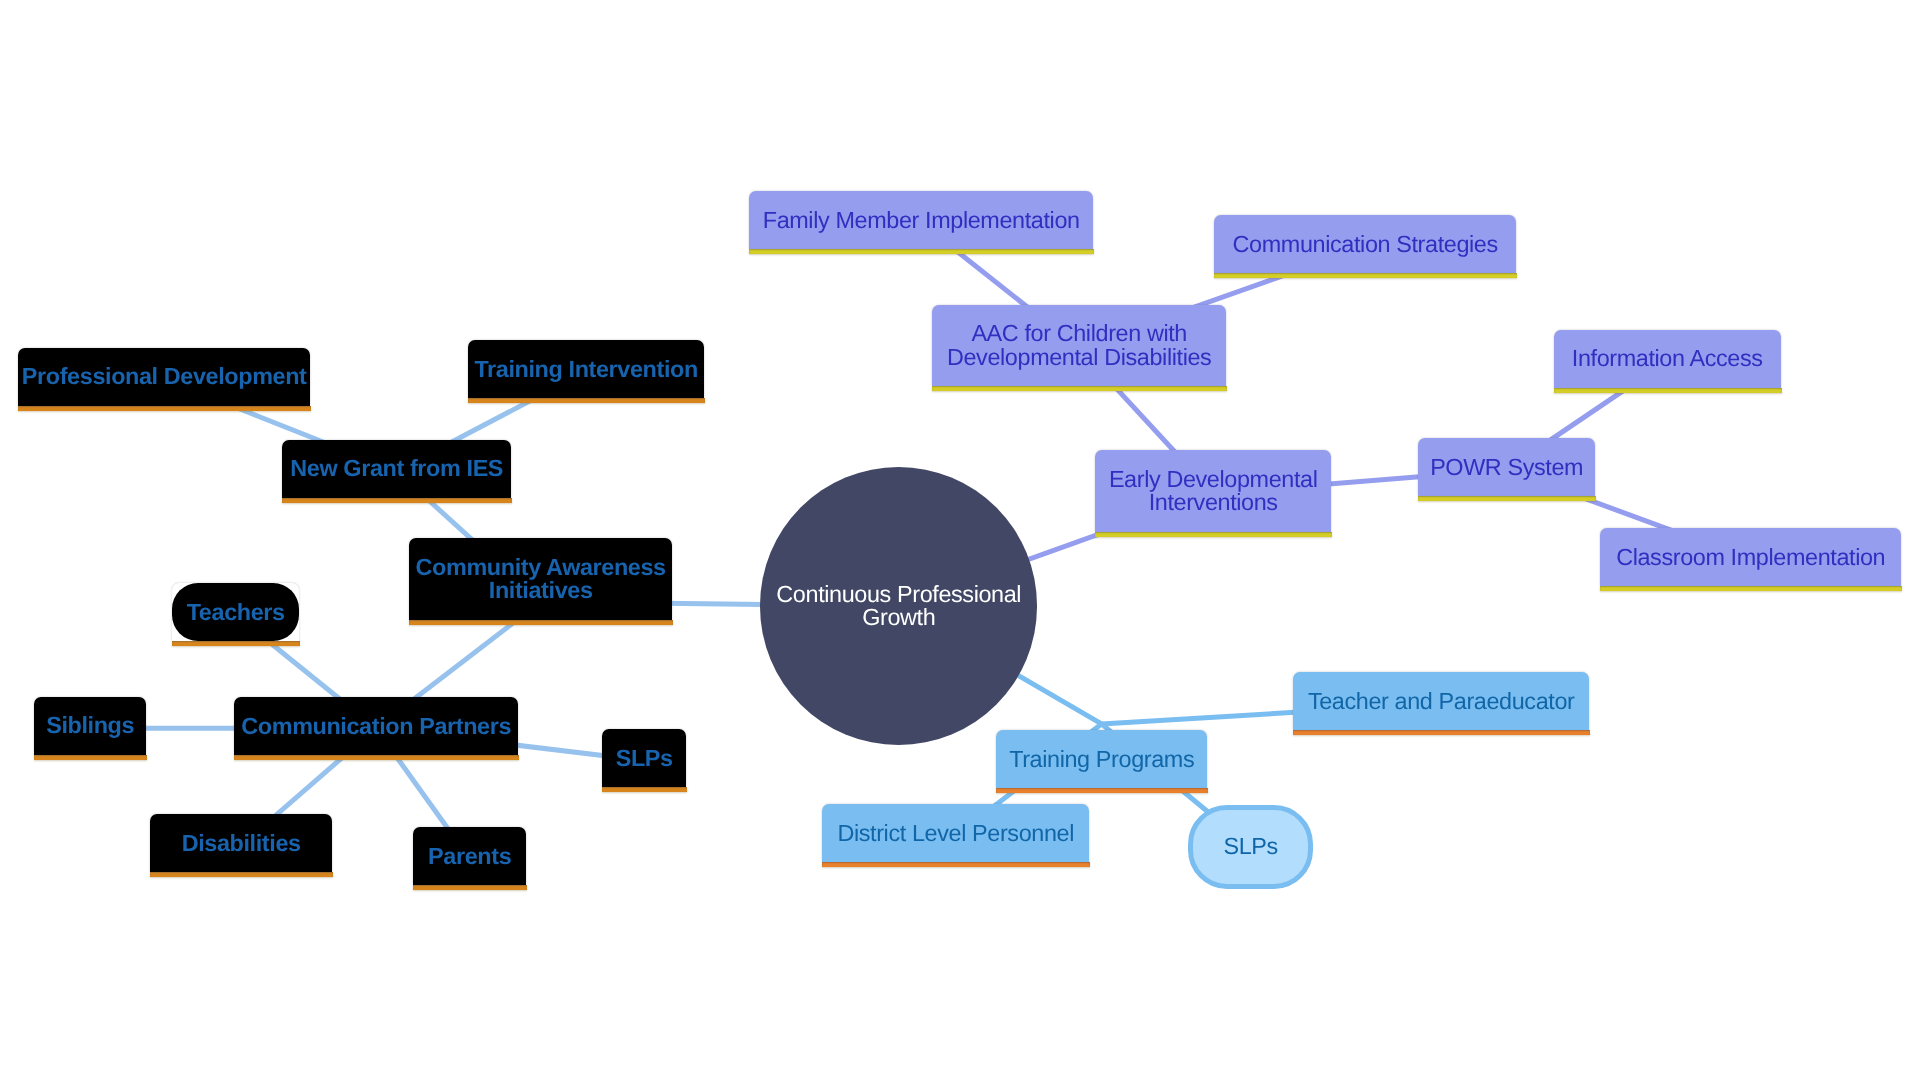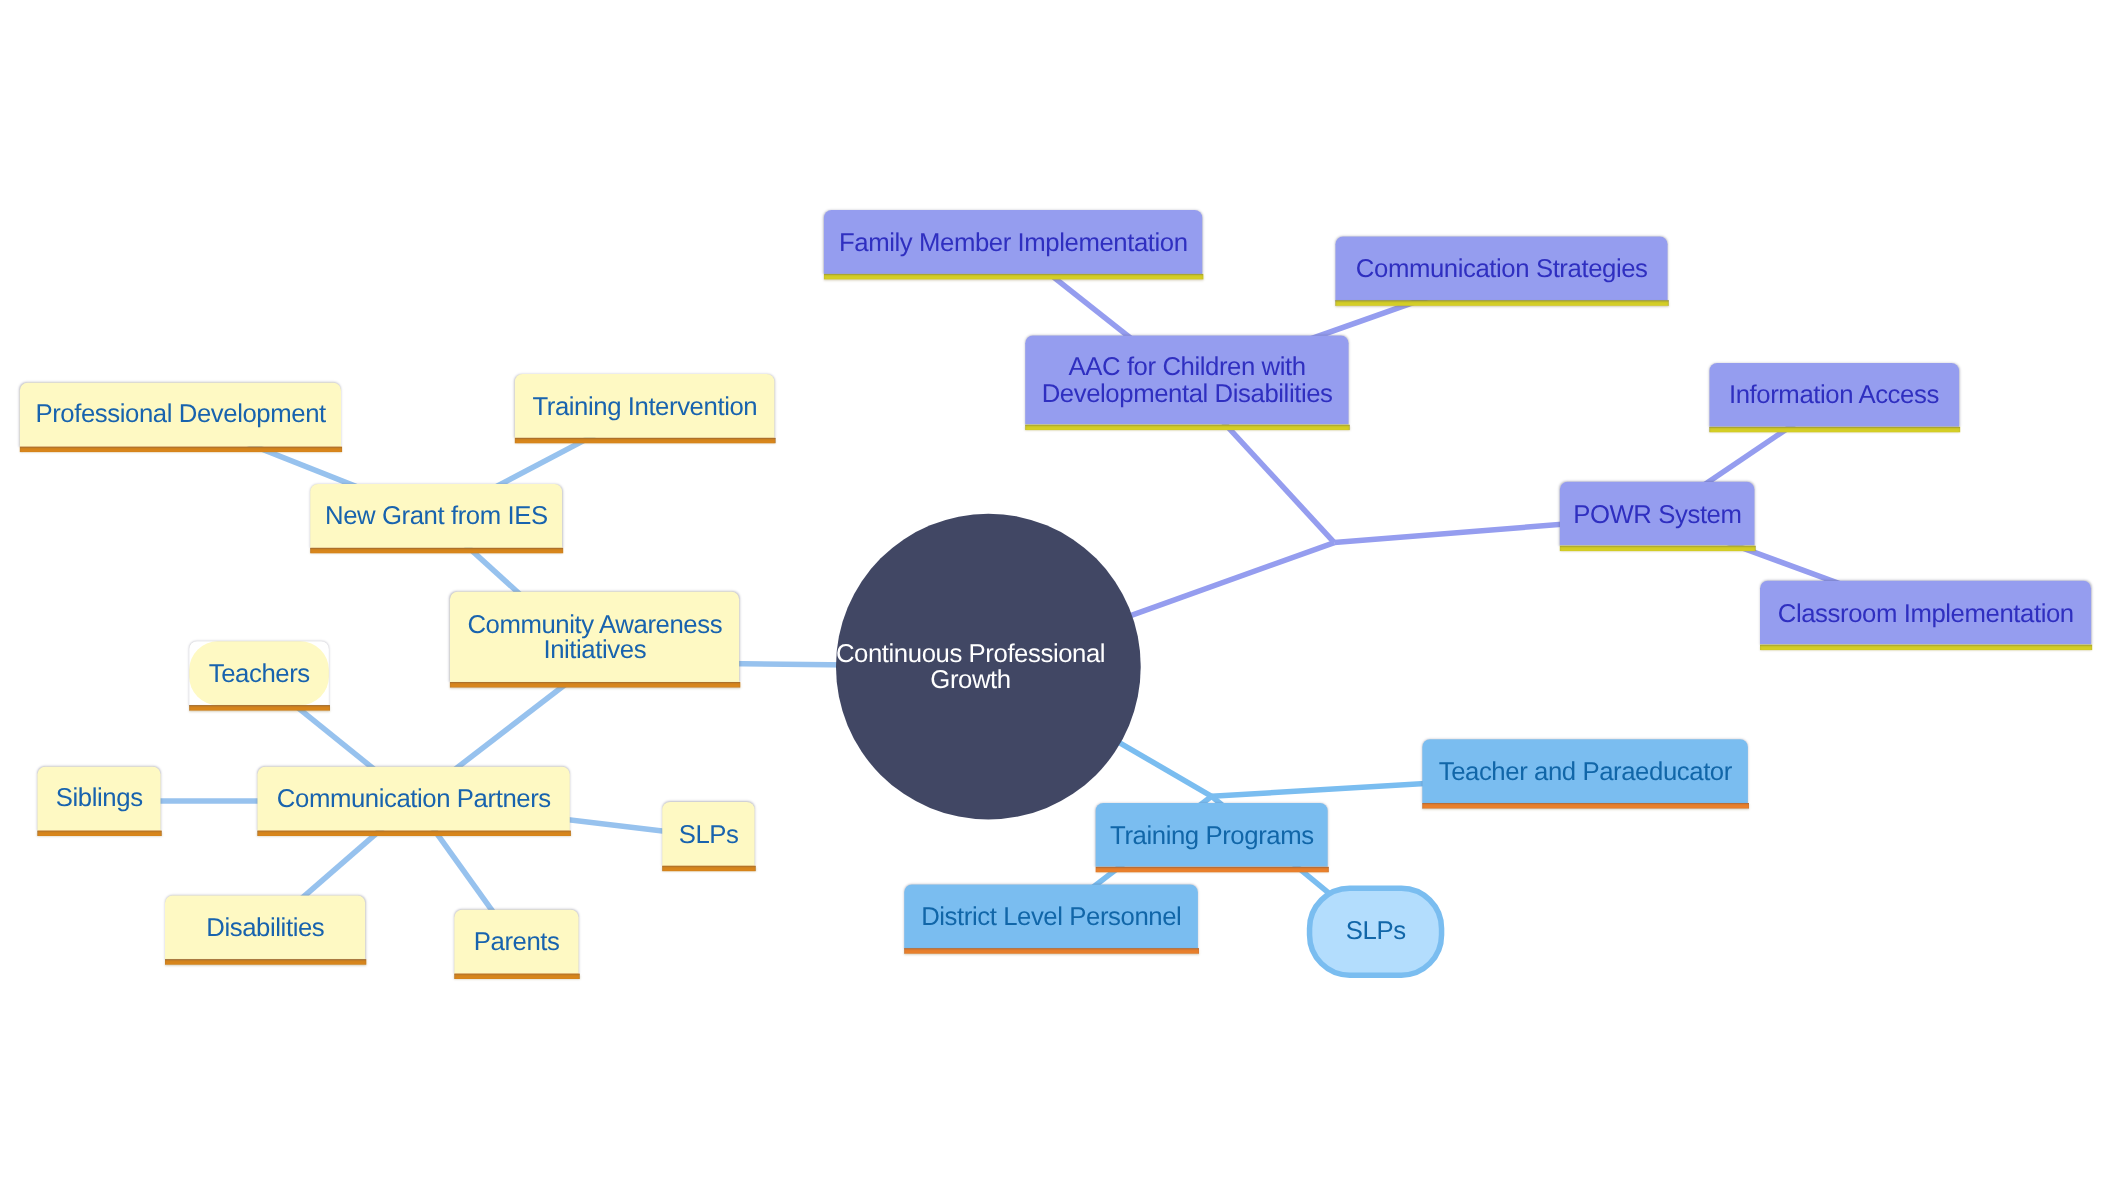--- a/index.html
+++ b/index.html
@@ -14,32 +14,32 @@
   .node{position:absolute;box-sizing:border-box;display:flex;align-items:center;
         justify-content:center;text-align:center;border-radius:7px 7px 0 0;
         font-size:23.4px;line-height:23.3px;letter-spacing:-0.38px;white-space:pre-line;}
   .node::after{content:"";position:absolute;left:0;right:-1px;top:100%;height:5px;
                box-shadow:0 1px 2px rgba(120,95,30,0.30), inset 0 1px 1.5px rgba(60,60,80,0.35);}
   .node::before{content:"";position:absolute;left:0;right:0;top:0;bottom:0;
                 border-radius:7px 7px 0 0;box-shadow:0 0 2px rgba(40,40,70,0.30);}
   .lbl{display:block;margin-right:-0.38px;position:relative;top:0.4px;}
   .circle .lbl{top:0.4px;}
   .node.round .lbl{top:-0.8px;}
-  .node.blue { background:#fef9c3; color:#1863ae; }
+  .node.blue { background:#000000; color:#1863ae;font-weight:bold; }
   .node.blue::after { background:#d8861c; }
   .node.blue2{ background:#7abdf0; color:#1166a8; }
   .node.blue2::after{ background:#e9802c; }
   .node.purple{ background:#959def; color:#2f2fc0; }
   .node.purple::after{ background:#d4ce26; }
   .node.round{ background:#b3ddfd; color:#1166a8; border:5px solid #7abdf0;
                border-radius:39px; }
   .node.round::after{ display:none; }
   .node.round::before{ display:none; }
   .circle{position:absolute;border-radius:50%;background:#414764;color:#ffffff;
-          display:flex;align-items:center;text-align:center;
+          display:flex;align-items:center;justify-content:center;text-align:center;
           font-size:23.4px;line-height:23.3px;letter-spacing:-0.38px;white-space:pre-line;}
 </style>
 </head>
 <body>
 
 <div id="canvas">
   <svg id="edges" viewBox="0 0 1920 1080">
       <line x1="898.6" y1="606" x2="540.5" y2="601.85" stroke="#97c2ee" stroke-width="5"></line>
       <line x1="540.5" y1="601.85" x2="396.5" y2="471" stroke="#97c2ee" stroke-width="5"></line>
       <line x1="396.5" y1="471" x2="164" y2="379" stroke="#97c2ee" stroke-width="5"></line>
@@ -72,20 +72,22 @@
     <div class="node blue" style="left: 172px; top: 583.3px; width: 127px; height: 58px; border-radius: 26px;"><span class="lbl">Teachers</span></div>
     <div class="node blue" style="left: 234px; top: 696.8px; width: 284px; height: 58px;"><span class="lbl">Communication Partners</span></div>
     <div class="node blue" style="left: 34px; top: 696.7px; width: 112px; height: 58px;"><span class="lbl">Siblings</span></div>
     <div class="node blue" style="left: 150px; top: 814px; width: 182px; height: 58px;"><span class="lbl">Disabilities</span></div>
     <div class="node blue" style="left: 413px; top: 827.2px; width: 113px; height: 58px;"><span class="lbl">Parents</span></div>
     <div class="node blue" style="left: 602px; top: 728.9px; width: 84px; height: 58px;"><span class="lbl">SLPs</span></div>
     <div class="node purple" style="left: 749px; top: 191.3px; width: 344px; height: 58px;"><span class="lbl">Family Member Implementation</span></div>
     <div class="node purple" style="left: 1214px; top: 215.2px; width: 302px; height: 58px;"><span class="lbl">Communication Strategies</span></div>
     <div class="node purple" style="left: 932px; top: 304.6px; width: 294px; height: 81.5px;"><span class="lbl">AAC for Children with
 Developmental Disabilities</span></div>
+    <div class="node purple" style="left: 1095px; top: 450px; width: 236px; height: 81.5px;"><span class="lbl">Early Developmental
+Interventions</span></div>
     <div class="node purple" style="left: 1418px; top: 438.2px; width: 177px; height: 58px;"><span class="lbl">POWR System</span></div>
     <div class="node purple" style="left: 1553.5px; top: 329.6px; width: 227px; height: 58px;"><span class="lbl">Information Access</span></div>
     <div class="node purple" style="left: 1600px; top: 527.8px; width: 301px; height: 58px;"><span class="lbl">Classroom Implementation</span></div>
     <div class="node blue2" style="left: 996px; top: 692.4px; width: 211px; height: 58px; margin-top: 38px;"><span class="lbl">Training Programs</span></div>
     <div class="node blue2" style="left: 1293px; top: 672px; width: 296px; height: 58px;"><span class="lbl">Teacher and Paraeducator</span></div>
     <div class="node blue2" style="left: 822px; top: 804.3px; width: 267px; height: 58px;"><span class="lbl">District Level Personnel</span></div>
     <div class="node round" style="left: 1188px; top: 805px; width: 125px; height: 84px;"><span class="lbl">SLPs</span></div>
   </div>
 
 </body></html>

